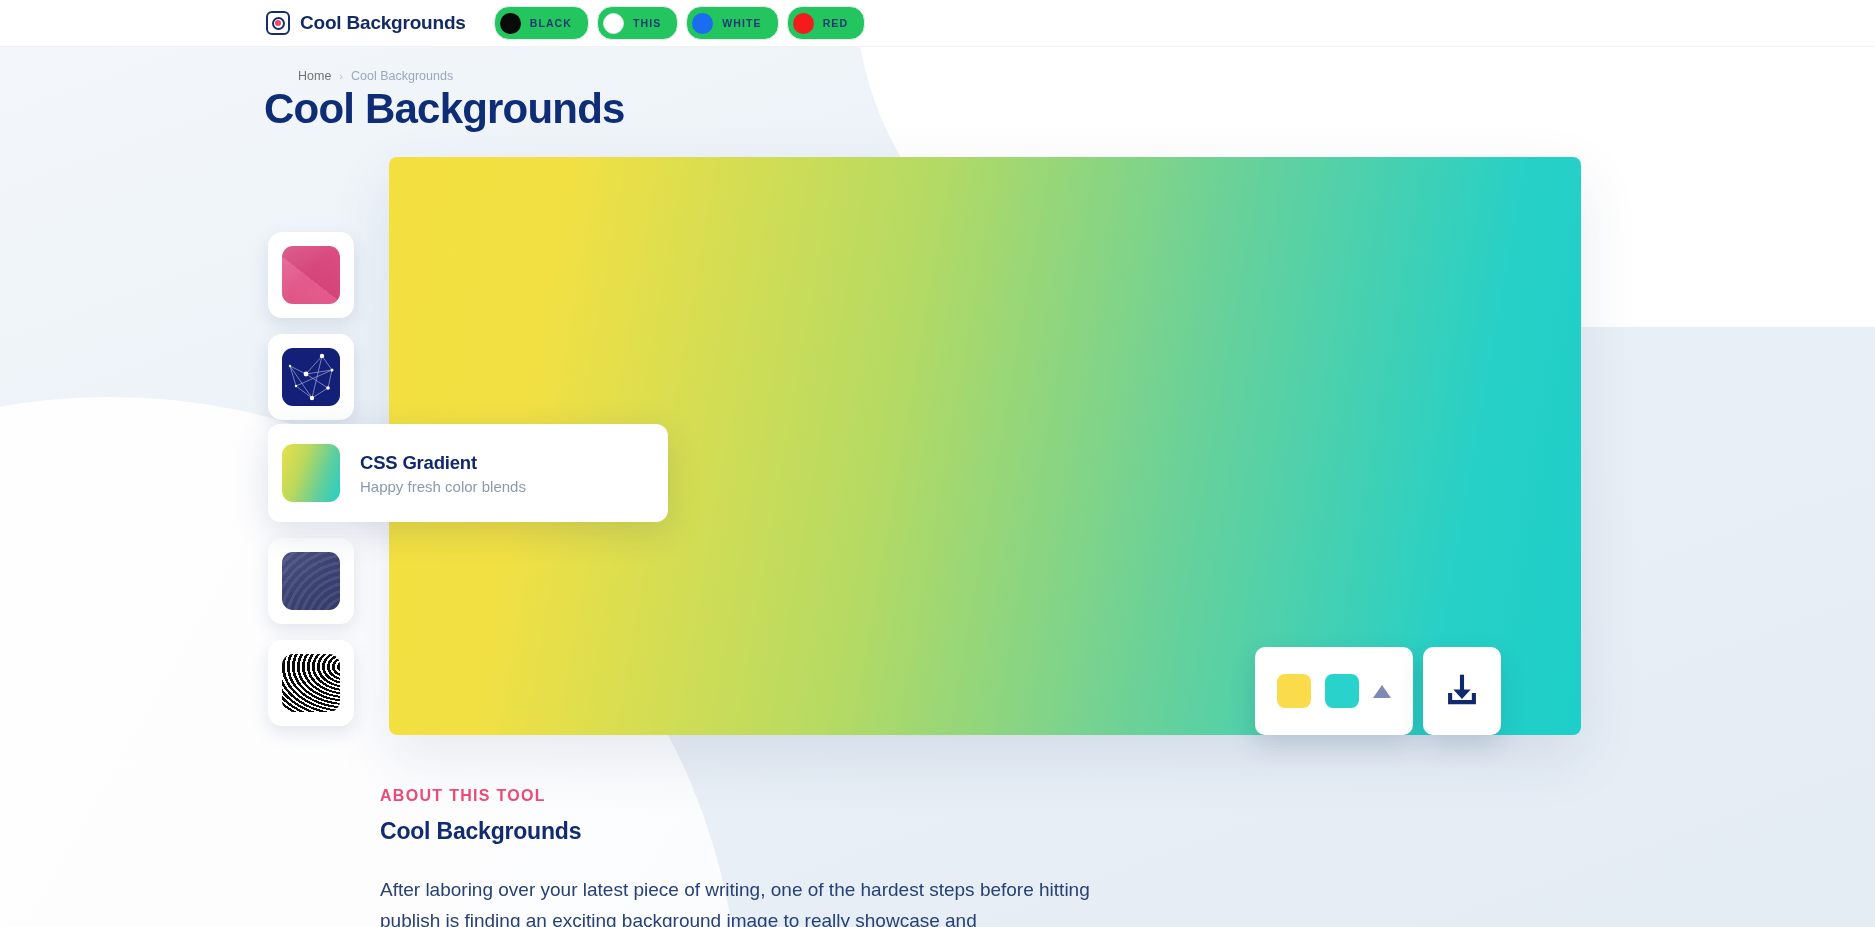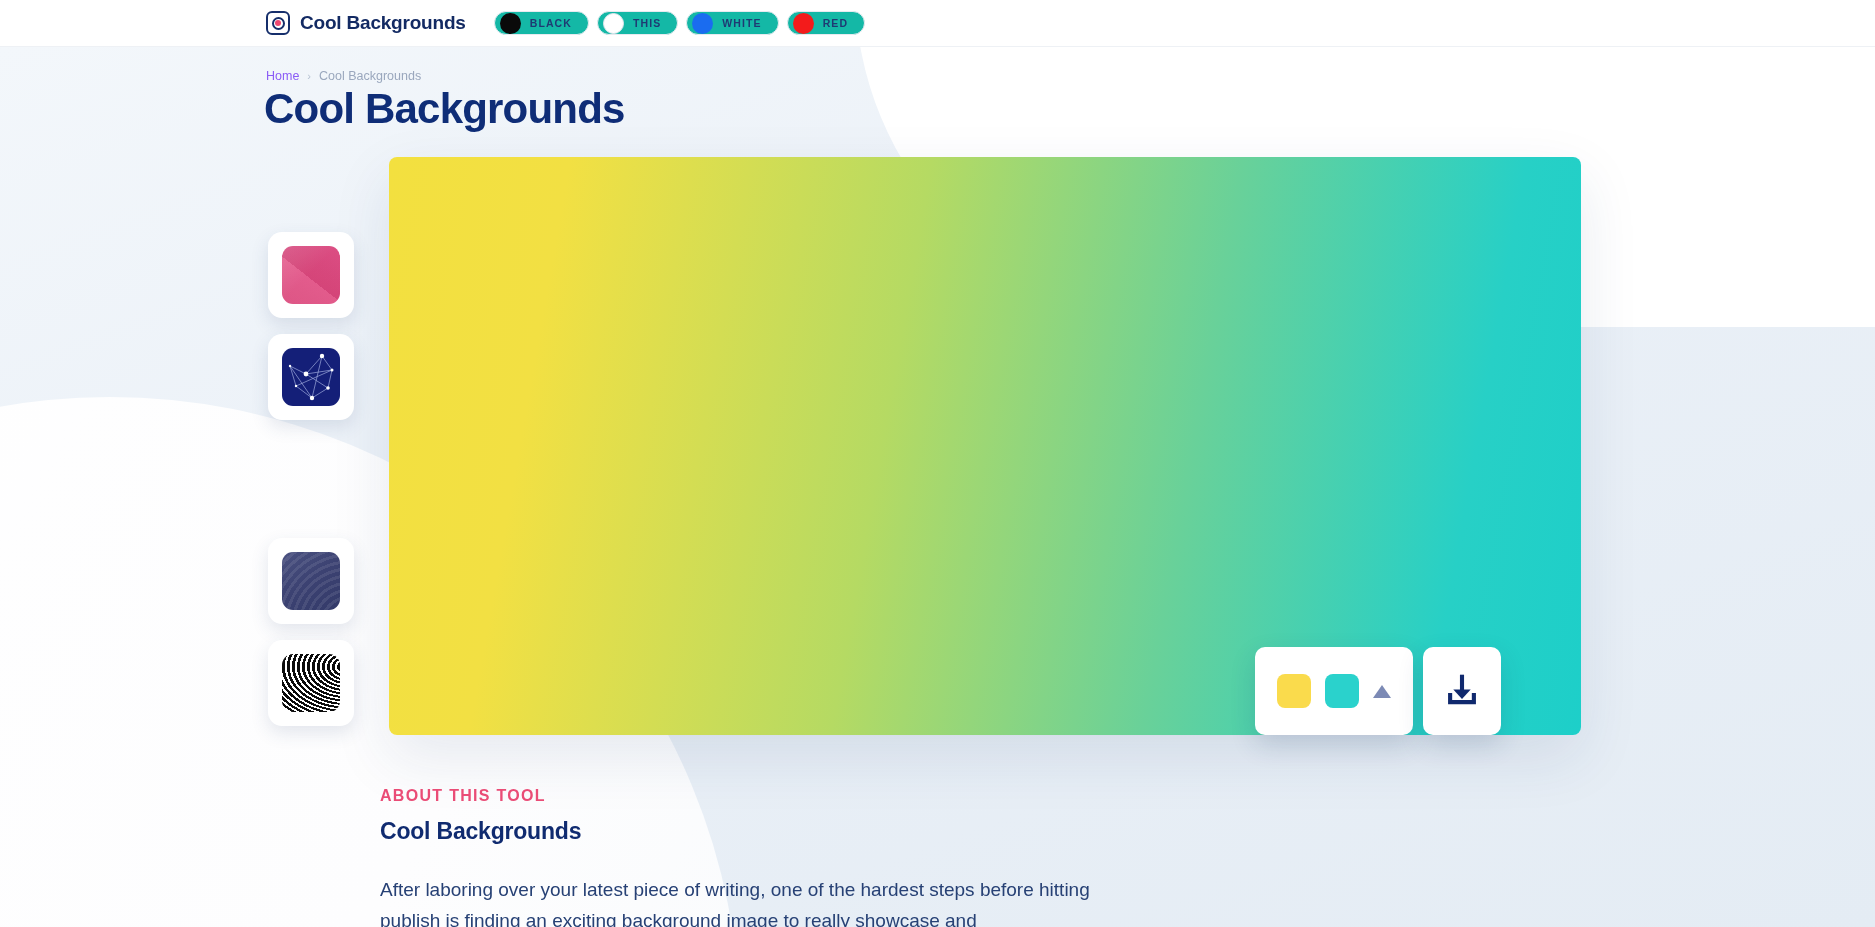--- a/index.html
+++ b/index.html
@@ -89,25 +89,25 @@
     color: #132a63;
     letter-spacing: -0.2px;
     white-space: nowrap;
   }
 
   .color-chips { display: flex; align-items: center; gap: 8px; }
   .chip {
     display: flex;
     align-items: center;
     gap: 9px;
-    height: 24px;
+    height: 34px;
     padding: 0 16px 0 5px;
     border: 1px solid #e7eaf0;
     border-radius: 15px;
-    background: #14b8a6;
+    background: #22c55e;
     cursor: pointer;
   }
   .chip .swatch {
     width: 21px; height: 21px;
     border-radius: 50%;
     flex: none;
   }
   .chip .swatch.outlined { border: 1px solid #e2e6ed; }
   .chip .chip-label {
     font-size: 10.5px;
@@ -127,21 +127,21 @@
   .breadcrumb {
     position: absolute;
     top: 22px;
     left: 266px;
     display: flex;
     align-items: center;
     gap: 8px;
     font-size: 12.5px;
     color: #99a6bb;
   }
-  .breadcrumb .crumb-link { color: #8b5cf6; cursor: pointer; }
+  .breadcrumb .crumb-link { color: #737373; cursor: pointer; margin-left: 32px; }
   .breadcrumb .sep { color: #b5c0d1; font-size: 11px; }
   .breadcrumb .crumb-current { color: #9aa7bd; }
 
   .page-title {
     position: absolute;
     top: 38px;
     left: 264px;
     font-size: 42px;
     font-weight: 700;
     color: #0f2d77;
@@ -400,20 +400,27 @@
     <div class="thumb-card">
       <span class="thumb thumb-navy"></span>
     </div>
 
     <div class="thumb-card">
       <span class="thumb thumb-mono"></span>
     </div>
 
   </div>
 
+  <div class="tool-popover">
+    <span class="thumb thumb-gradient"></span>
+    <span class="po-text">
+      <span class="po-title">CSS Gradient</span>
+      <span class="po-sub">Happy fresh color blends</span>
+    </span>
+  </div>
 
   <div class="canvas-toolbar">
     <div class="tb-panel">
       <span class="tb-swatch" style="background:#fadb4c"></span>
       <span class="tb-swatch" style="background:#2ad2cc"></span>
       <span class="tb-caret"></span>
     </div>
     <div class="tb-download">
       <svg width="38" height="38" viewBox="0 0 24 24" fill="none" aria-hidden="true">
         <path d="M12 3 L12 13" stroke="#10296e" stroke-width="2.6" stroke-linecap="square"></path>

